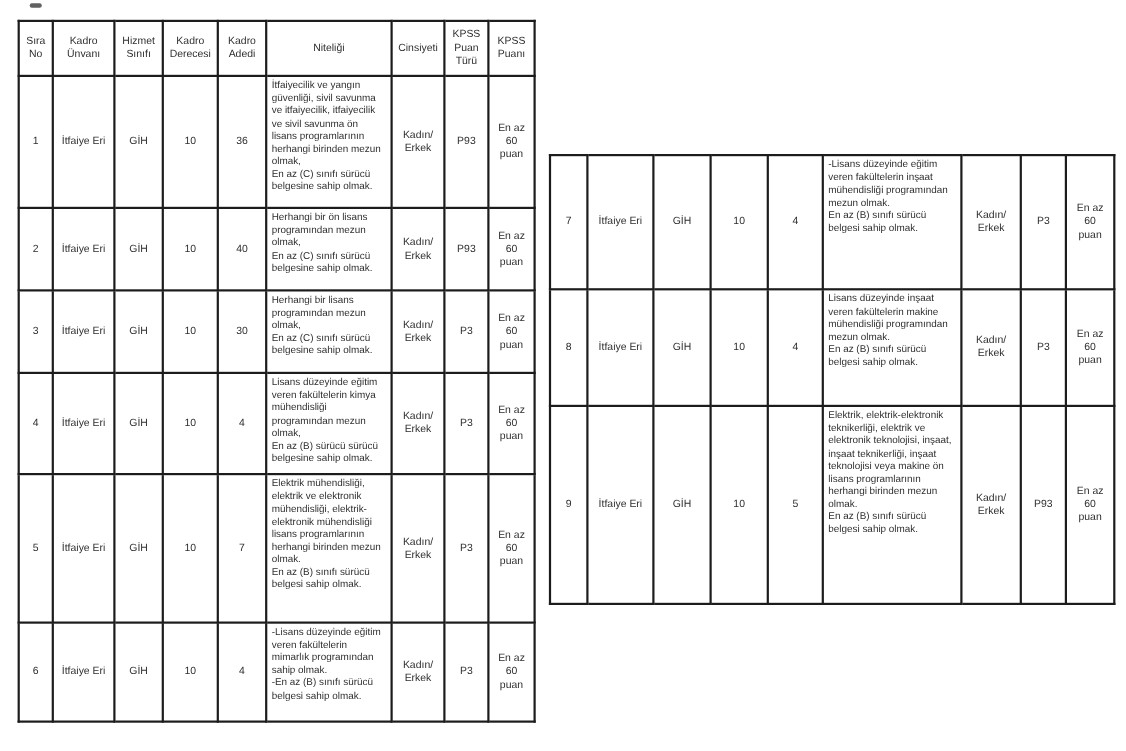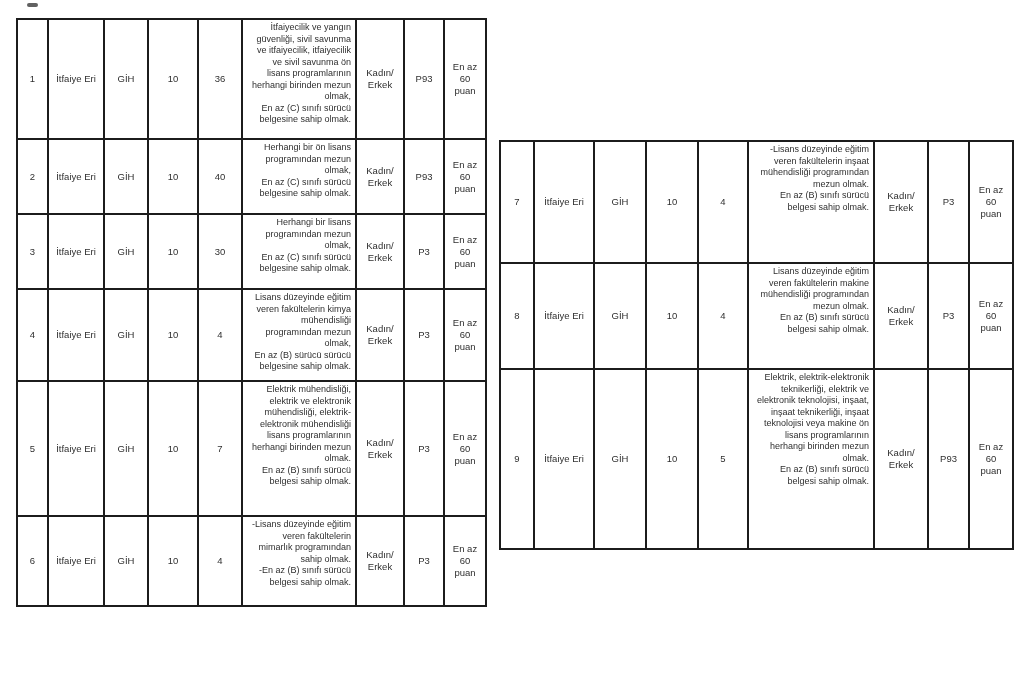--- a/index.html
+++ b/index.html
@@ -27,21 +27,21 @@
     line-height:12px;
     font-weight:400;
     text-align:center;
     vertical-align:middle;
     white-space:pre-line;
     word-wrap:break-word;
     color:#2f2f2f;
   }
   .doc-table th{font-size:9.5px;line-height:12px;font-weight:400;}
   .doc-table td.nitelik{
-    text-align:right;
+    text-align:left;
     vertical-align:top;
     font-size:9px;
     line-height:11.5px;
     padding:2px 4px;
   }
   #left-table{left:16px;top:18px;width:469px;}
   #right-table{left:499px;top:140px;width:514px;}
 </style>
 </head>
 <body>
@@ -56,20 +56,38 @@
         <col style="width:56px">
         <col style="width:44px">
       <col style="width:50px">
         <col style="width:44px">
         <col style="width:114px">
       <col style="width:48px">
         <col style="width:40px">
         <col style="width:42px">
     </colgroup>
     <tbody>
+        <tr style="height:50px">
+      <th>Sıra
+No</th>
+      <th>Kadro Ünvanı</th>
+      <th>Hizmet
+Sınıfı</th>
+      <th>Kadro
+Derecesi</th>
+      <th>Kadro
+Adedi</th>
+      <th>Niteliği</th>
+      <th>Cinsiyeti</th>
+      <th>KPSS
+Puan
+Türü</th>
+      <th>KPSS
+Puanı</th>
+    </tr>
     <tr style="height:120px">
       <td>1</td>
       <td>İtfaiye Eri</td>
       <td>GİH</td>
       <td>10</td>
       <td>36</td>
       <td class="nitelik">İtfaiyecilik ve yangın güvenliği, sivil savunma ve itfaiyecilik, itfaiyecilik ve sivil savunma ön lisans programlarının herhangi birinden mezun olmak,
 En az (C) sınıfı sürücü belgesine sahip olmak.</td>
       <td>Kadın/
 Erkek</td>
@@ -176,21 +194,21 @@
       <td>P3</td>
       <td>En az 60
 puan</td>
     </tr>
     <tr style="height:106px">
       <td>8</td>
       <td>İtfaiye Eri</td>
       <td>GİH</td>
       <td>10</td>
       <td>4</td>
-      <td class="nitelik">Lisans düzeyinde eğitim veren fakültelerin makine mühendisliği programından mezun olmak.
+      <td class="nitelik">Lisans düzeyinde inşaat veren fakültelerin makine mühendisliği programından mezun olmak.
 En az (B) sınıfı sürücü belgesi sahip olmak.</td>
       <td>Kadın/
 Erkek</td>
       <td>P3</td>
       <td>En az 60
 puan</td>
     </tr>
     <tr style="height:180px">
       <td>9</td>
       <td>İtfaiye Eri</td>

